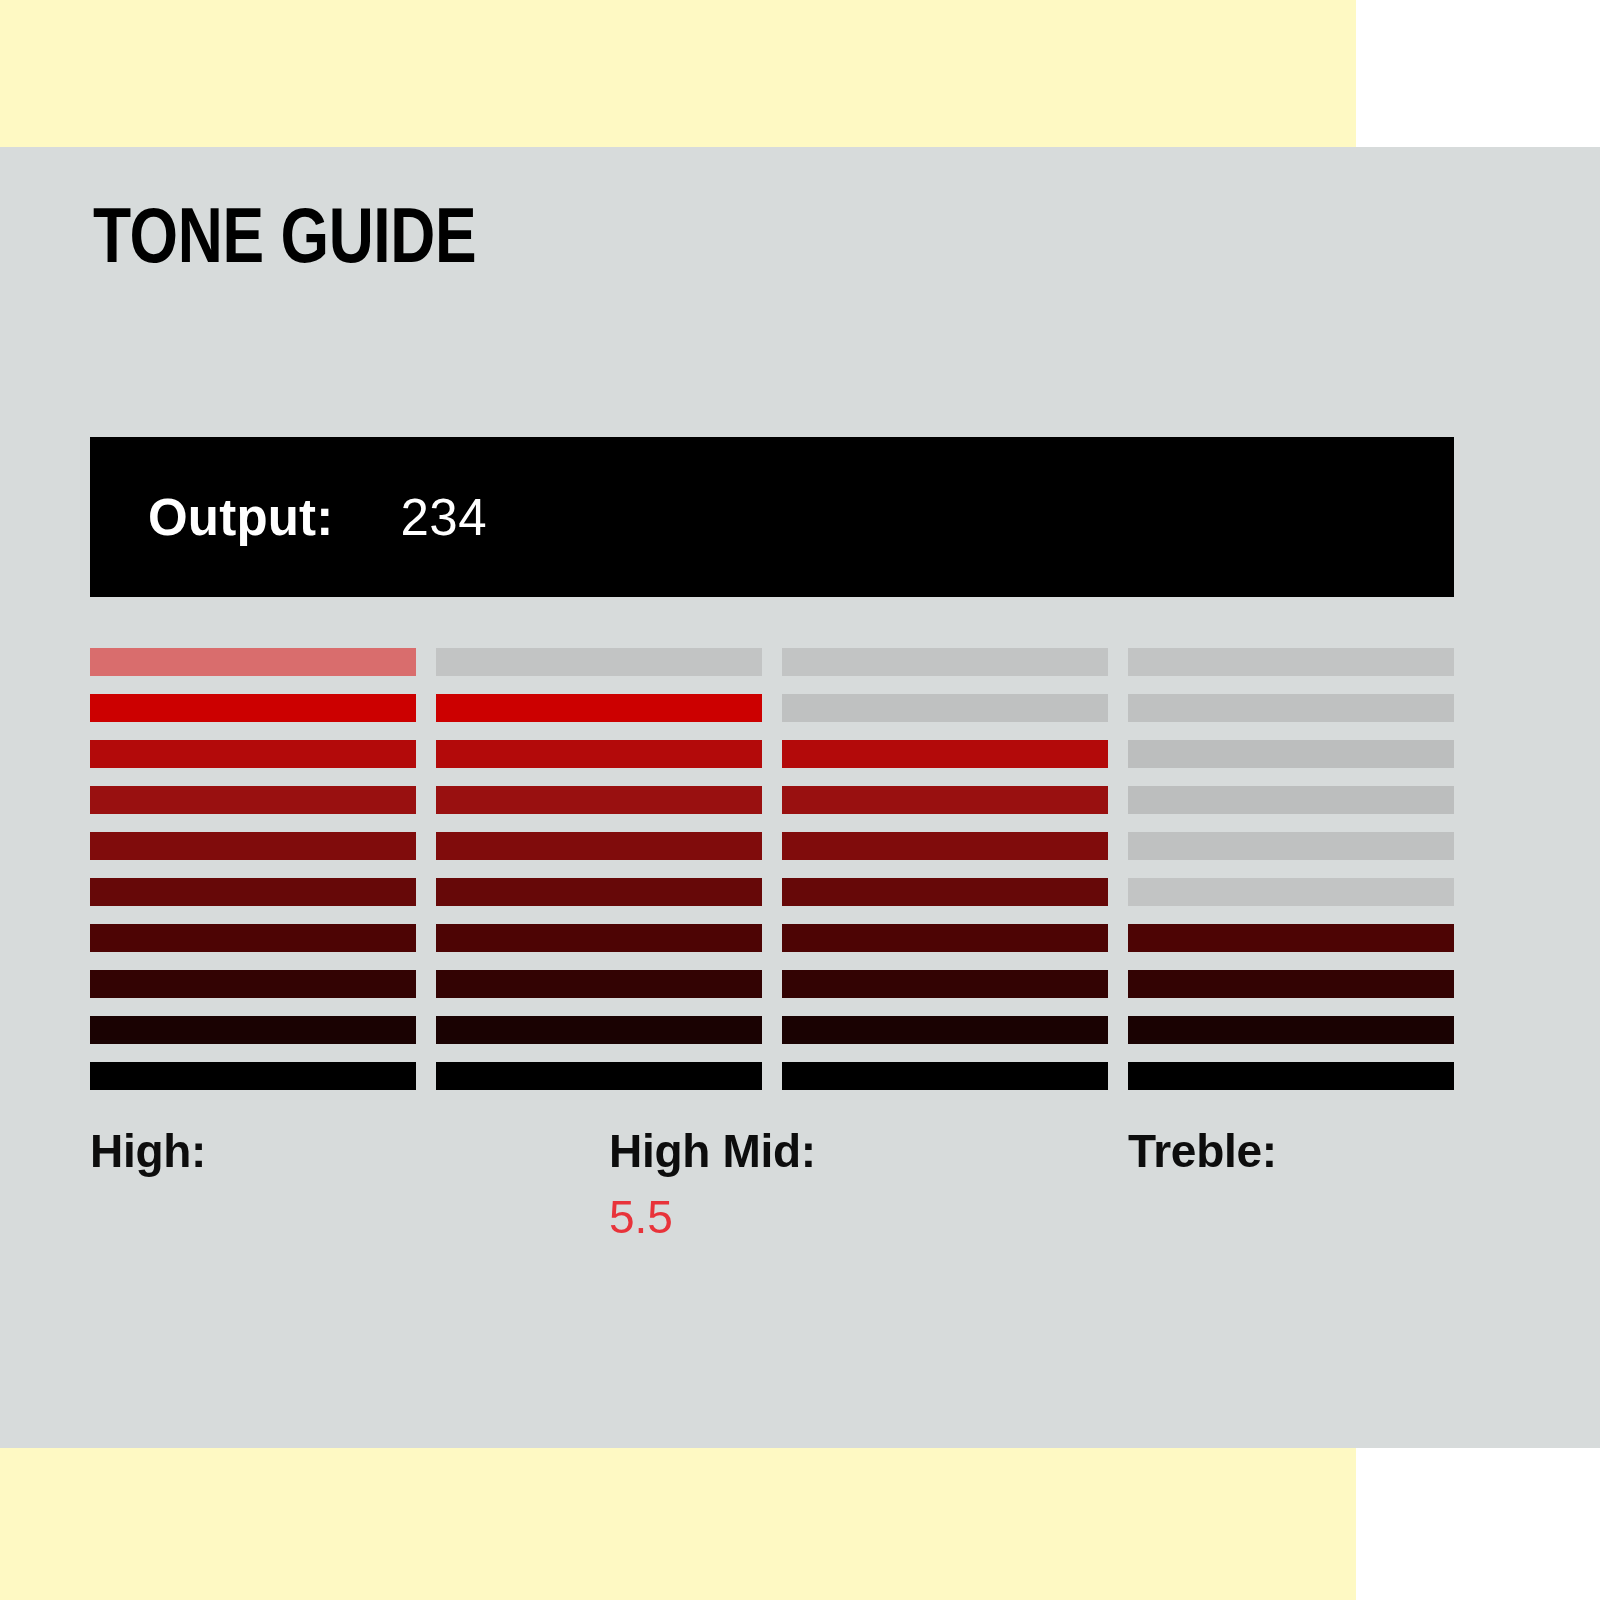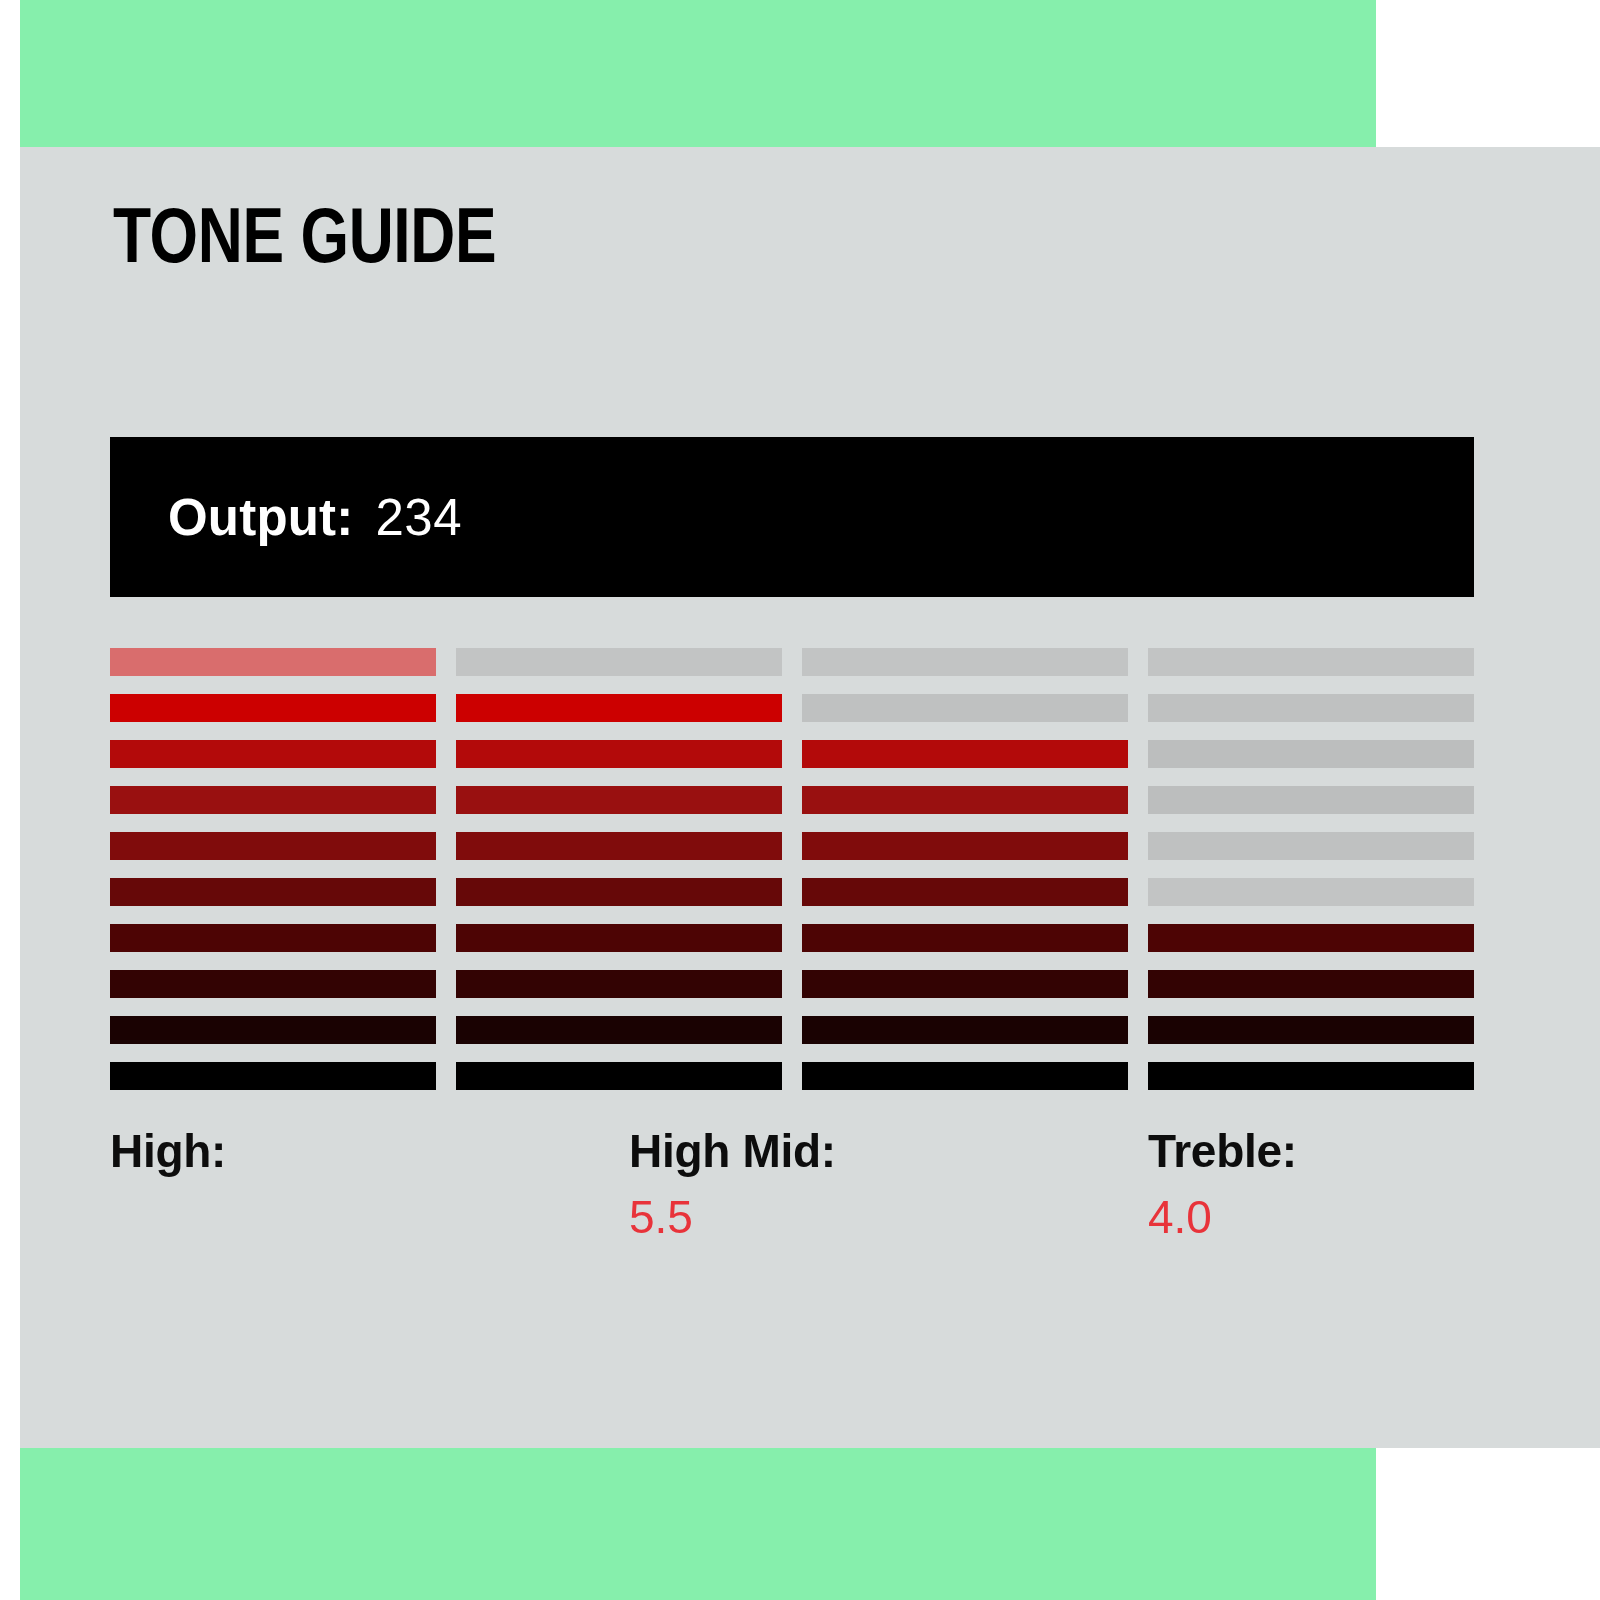--- a/index.html
+++ b/index.html
@@ -11,22 +11,21 @@
     width: 1600px;
     height: 1600px;
     font-family: "Liberation Sans", sans-serif;
     overflow: hidden;
   }
 
   #stage {
     position: relative;
     width: 1356px;
     height: 1600px;
-    background: #86efac;
-    margin-left: 20px;
+    background: #fef9c3;
   }
 
   
   #panel {
     position: absolute;
     left: 0;
     top: 147px;
     width: 1600px;
     height: 1301px;
     background: #d7dbdb;
@@ -57,20 +56,21 @@
     height: 160px;
     background: #000000;
     display: flex;
     align-items: center;
   }
   #output-inner {
     margin-left: 58px;
     display: flex;
     align-items: flex-end;
     white-space: nowrap;
+    gap: 45px;
   }
   #output-label {
     color: #ffffff;
     font-size: 51px;
     font-weight: bold;
     letter-spacing: 0.2px;
   }
   #output-value {
     color: #ffffff;
     font-size: 51px;
@@ -200,17 +200,16 @@
   <div id="labels">
       <div class="label-col">
         <div class="band-name">High:</div>
       </div>
       <div class="label-col">
         <div class="band-name">High Mid:</div>
         <div class="band-value">5.5</div>
       </div>
       <div class="label-col">
         <div class="band-name">Treble:</div>
-        <div class="band-value">4.0</div>
       </div>
     </div>
 
 </div>
 
 </body></html>

